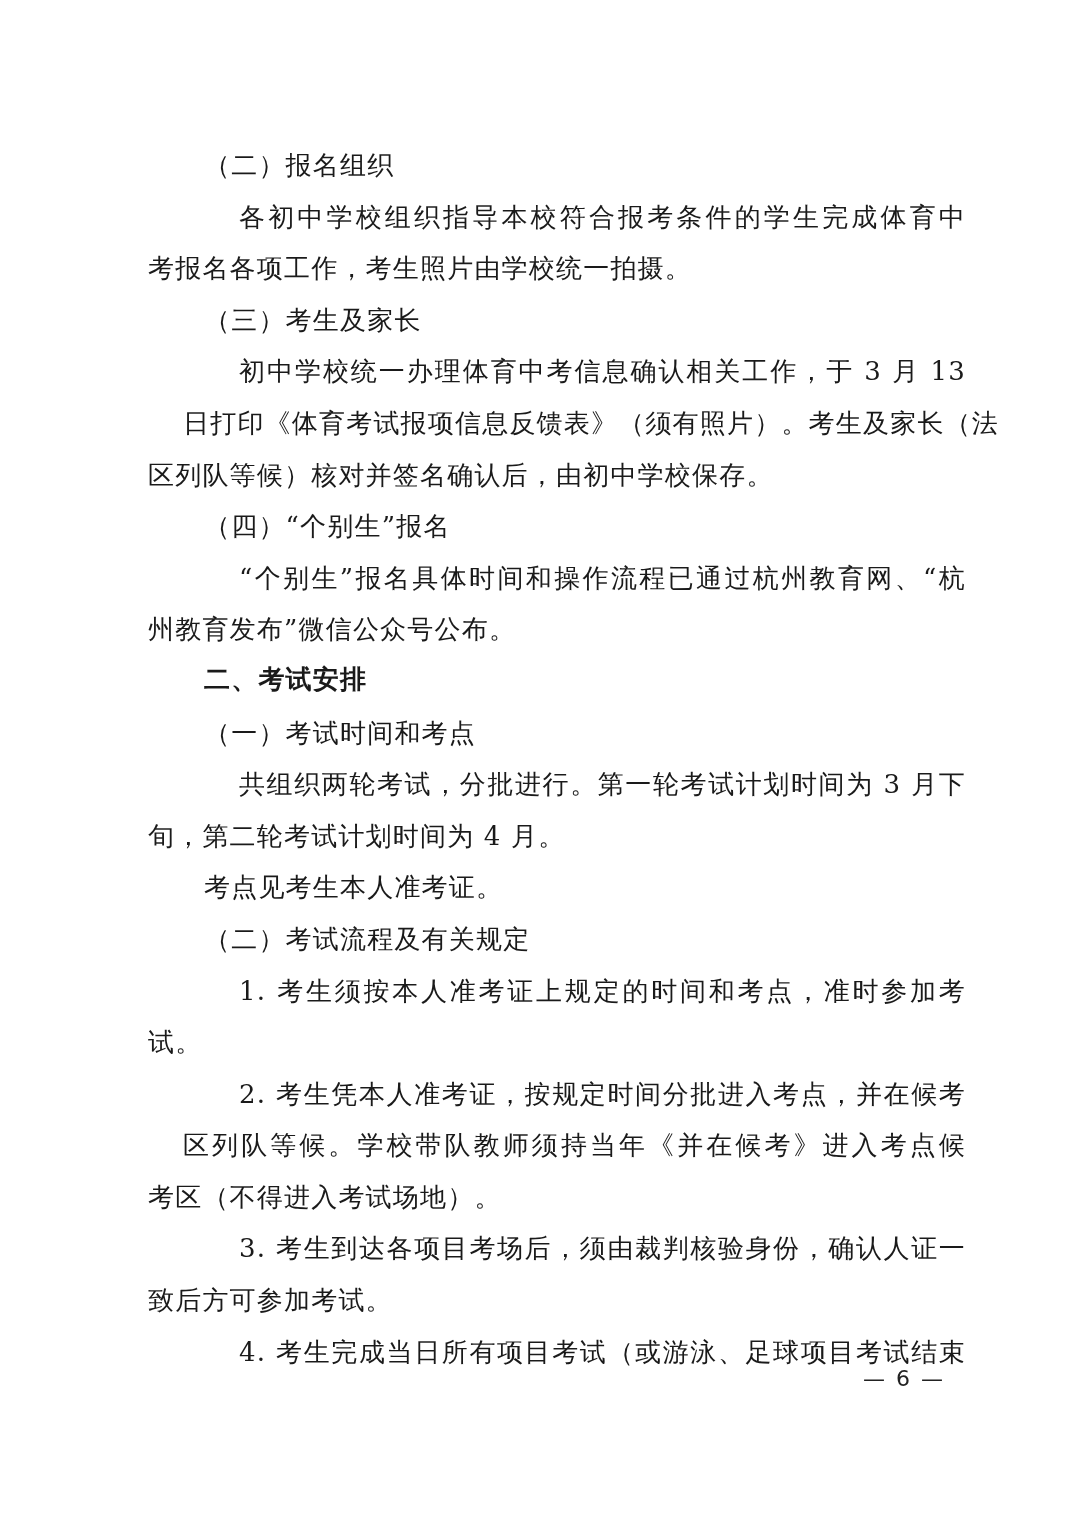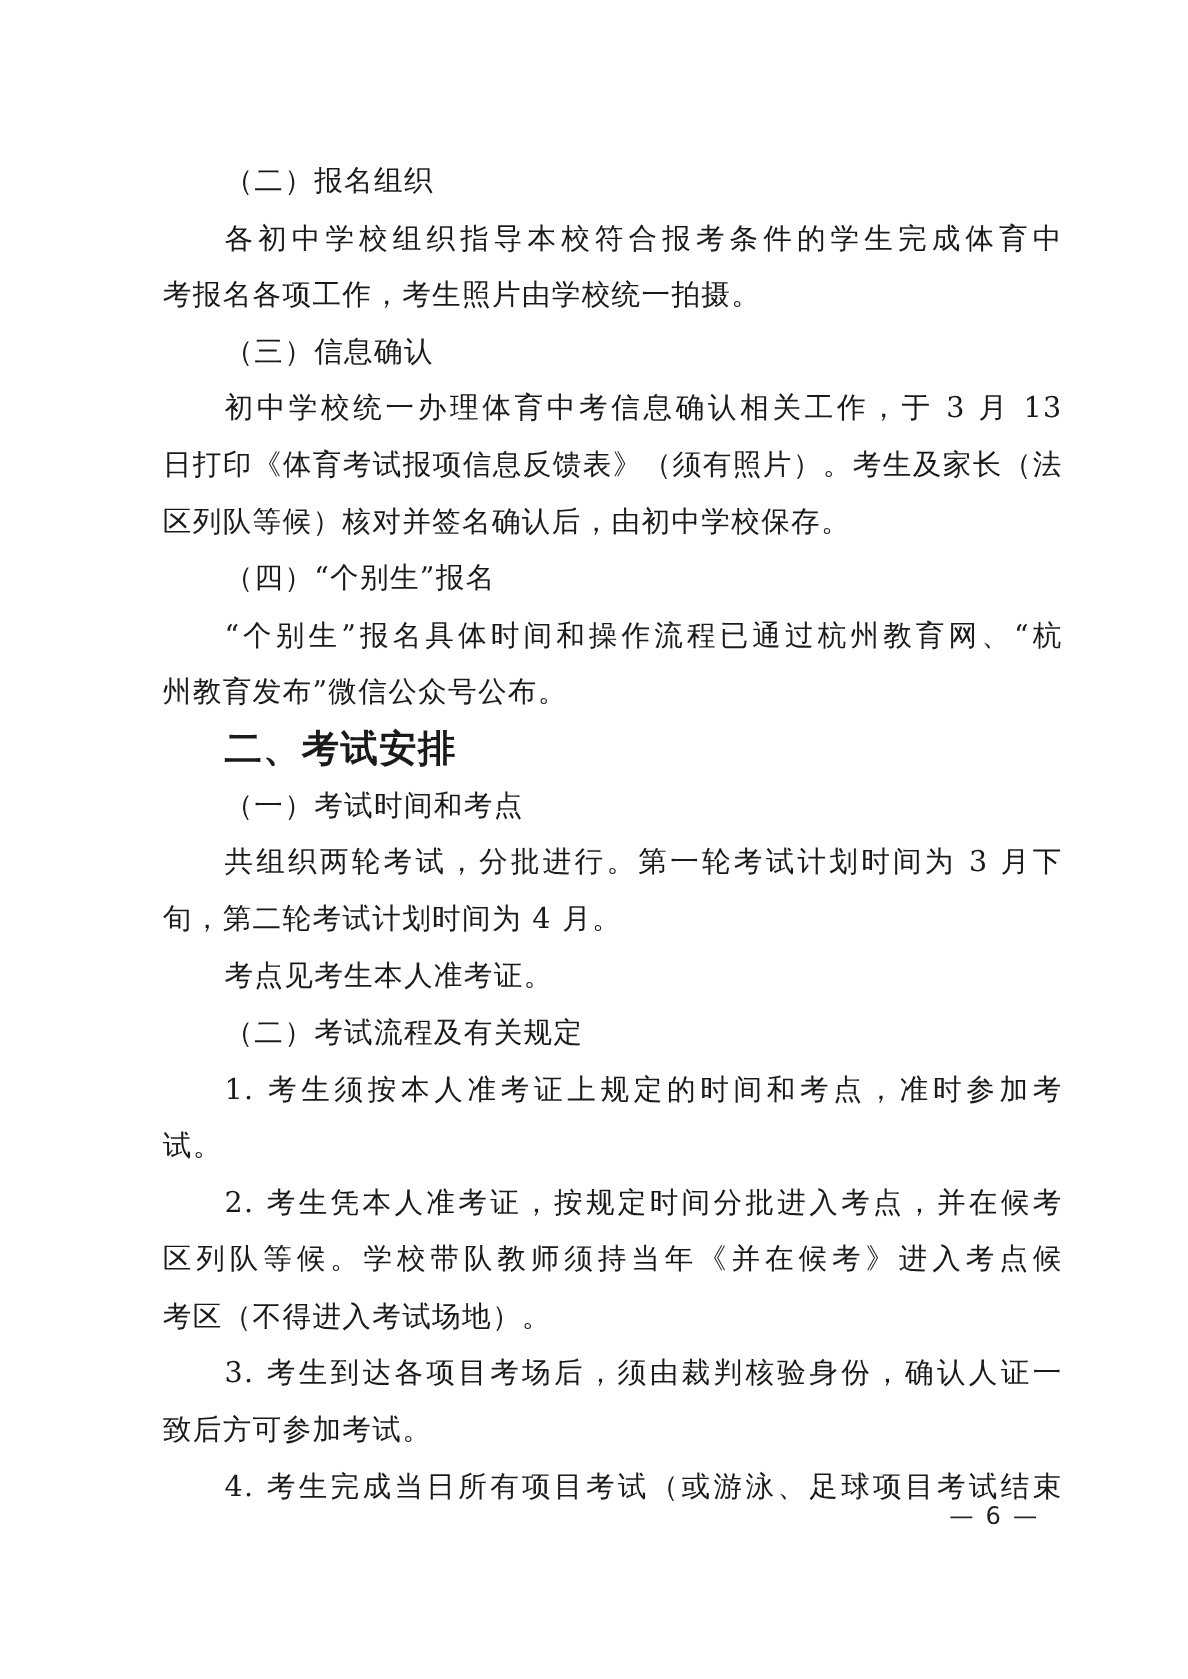--- a/index.html
+++ b/index.html
@@ -26,27 +26,28 @@
     line-height: 51.6px;
     font-size: 26px;
     letter-spacing: 1.2px;
     white-space: nowrap;
     overflow: visible;
   }
   .indent { padding-left: 56px; }
   .subhead { padding-left: 56px; }
   .heading {
     padding-left: 56px;
-    font-family: Liberation Sans, sans-serif;
+    font-family: Liberation Mono, monospace;
     font-weight: bold;
-    font-size: 34px;
+    font-size: 26px;
   }
   .justify {
     text-align: justify;
     text-align-last: justify;
+    margin-left: 35px;
   }
   .page-number {
     position: absolute;
     left: 858px;
     top: 1366px;
     width: 92px;
     text-align: center;
     font-family: "DejaVu Sans", "Liberation Sans", sans-serif;
     font-size: 22px;
     color: #222;
@@ -57,21 +58,21 @@
 <body>
 
 <div class="page">
   <div class="line subhead">（二）报名组织</div>
 
   <div>
     <div class="line indent justify">各初中学校组织指导本校符合报考条件的学生完成体育中</div>
     <div class="line">考报名各项工作，考生照片由学校统一拍摄。</div>
   </div>
 
-  <div class="line subhead">（三）信息确认</div>
+  <div class="line subhead">（三）考生及家长</div>
 
   <div>
     <div class="line indent justify">初中学校统一办理体育中考信息确认相关工作，于 3 月 13</div>
     <div class="line justify">日打印《体育考试报项信息反馈表》（须有照片）。考生及家长（法</div>
     <div class="line">区列队等候）核对并签名确认后，由初中学校保存。</div>
   </div>
 
   <div class="line subhead">（四）“个别生”报名</div>
 
   <div>

